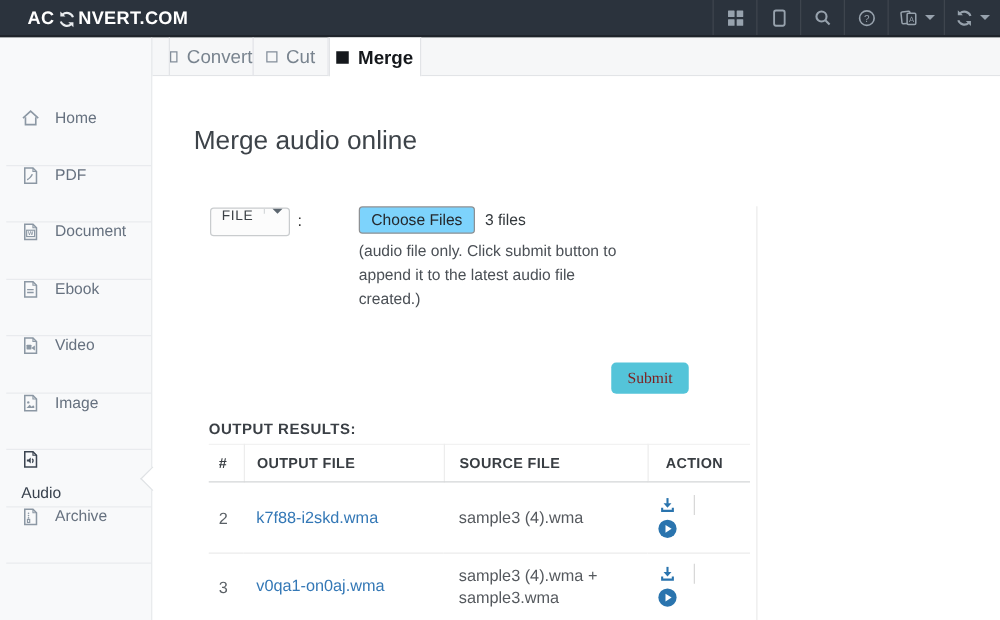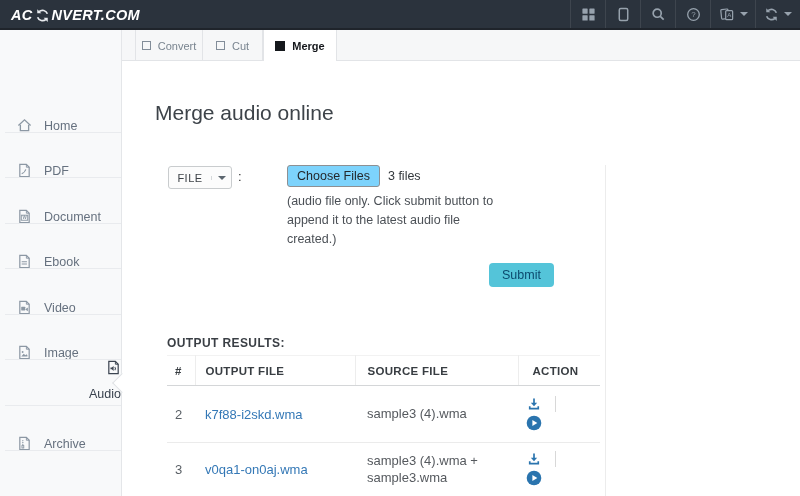--- a/index.html
+++ b/index.html
@@ -9,57 +9,57 @@
     background:#fff; font-family:"Liberation Sans","DejaVu Sans",sans-serif;
     color:#333;
   }
   
   .header {
     position:absolute; left:0; top:0; width:800px; height:30px;
     background:#2b333d; box-shadow:inset 0 -2px 0 #1f242b;
     display:flex; align-items:center;
   }
   .logo {
-    display:flex; align-items:center; margin-left:11px; cursor:pointer;
-    color:#fff; font-weight:bold; font-size:14.5px; letter-spacing:.3px;font-style:italic;
+    display:flex; align-items:center; margin-left:22px; cursor:pointer;
+    color:#fff; font-weight:bold; font-size:14.5px; letter-spacing:.3px;
   }
   .logo .sync { color:#e8ebee; margin:0 2px; display:inline-flex; }
   .hicons { position:absolute; right:0; top:0; height:28px; display:flex; }
   .hcell {
     height:28px; display:flex; align-items:center; justify-content:center;
     border-left:1px solid rgba(255,255,255,.09); color:#97a2ad; cursor:pointer;
   }
   .hcell.w35{ width:35px; } .hcell.w45{ width:45px; }
   .caret-dn {
     width:0; height:0; border-left:4px solid transparent; border-right:4px solid transparent;
     border-top:4px solid #97a2ad; margin-left:5px;
   }
   
   .tabbar {
     position:absolute; left:122px; top:30px; width:678px; height:31px;
     background:#f6f7f8; border-bottom:1px solid #e2e4e7; display:flex;
   }
   .tab {
     height:31px; display:flex; align-items:center; justify-content:center; gap:7px;
-    font-size:11px; color:#79848f; cursor:pointer; border-right:1px solid #e2e4e7;
+    font-size:15px; color:#79848f; cursor:pointer; border-right:1px solid #e2e4e7;
   }
   .tab.first { border-left:1px solid #e2e4e7; margin-left:13px; }
   .tab.active {
     background:#fff; height:32px; color:#15181c; font-weight:bold;
     border-left:1px solid #e2e4e7;
   }
   .sq-outline { width:9px; height:9px; border:1.5px solid #828d99; background:transparent; }
   .sq-filled  { width:10px; height:10px; background:#15181c; }
   
   .sidebar {
     position:absolute; left:0; top:30px; width:122px; height:466px;
     background:#f8f9fa; border-right:1px solid #e4e6e9; padding-top:57px;
   }
   .side-item {
-    height:45.5px; display:flex; align-items:flex-end; padding-left:17px; gap:12px;
+    height:45.5px; display:flex; align-items:flex-start; padding-left:17px; gap:12px;
     cursor:pointer; color:#8c98a4; position:relative;
   }
   .side-item::after {
     content:""; position:absolute; left:5px; right:0; bottom:0; height:1px; background:#e9ebee;
   }
   .side-item .lbl { font-size:12.5px; color:#66717f; }
   .side-item.active { color:#3b4450;flex-direction:column; }
   .side-item.active .lbl { color:#39424e; }
   .notch {
     position:absolute; left:115px; top:376px; width:14px; height:14px;
@@ -69,43 +69,43 @@
   
   .content { position:absolute; left:122px; top:61px; width:678px; height:435px; background:#fff; }
   .page-title {
     position:absolute; left:33px; top:40px; font-size:21px; color:#3d4349; font-weight:normal;
   }
   .vline { position:absolute; left:483px; top:104px; width:1px; height:331px; background:#ececec; }
 
   .file-btn {
     position:absolute; left:46px; top:105px; width:64px; height:23px;
     border:1px solid #c9ccce; border-radius:3px; background:#fcfcfc;
-    display:flex; align-items:center; cursor:pointer; font-size:11px; color:#3c4146;
+    display:flex; align-items:flex-start; cursor:pointer; font-size:11px; color:#3c4146;
   }
   .file-btn .fb-label { flex:1; display:flex; align-items:center; justify-content:center; letter-spacing:.5px; }
   .file-btn .fb-caret {
     width:20px; border-left:1px solid #d6d9db; display:flex; align-items:center; justify-content:center;
   }
   .file-btn .fb-caret i {
     width:0; height:0; border-left:4px solid transparent; border-right:4px solid transparent;
     border-top:4px solid #5c666f;
   }
   .colon { position:absolute; left:116px; top:108px; font-size:13px; color:#333; }
   .file-input { position:absolute; left:165px; top:104px; display:flex; align-items:center; gap:8px; }
   .choose-btn {
     border:1px solid #8d9093; border-radius:3px; background:#7dd3fc;
     font-size:12.5px; color:#24282c; padding:3px 9px; cursor:pointer;
     font-family:"Liberation Sans","DejaVu Sans",sans-serif;
   }
   .files-count { font-size:12.5px; color:#33383c; }
   .note { position:absolute; left:165px; top:131px; width:218px; font-size:12.5px; color:#4b5056; line-height:1.5; }
   .submit-btn {
-    position:absolute; left:367px; top:202px; background:#54c4d9; color:#0c4a6e;
+    position:absolute; left:367px; top:229px; background:#54c4d9; color:#7f1d1d;
     border:none; border-radius:4px; font-size:12.5px; padding:5px 13px; cursor:pointer;
-    font-family:Liberation Sans, sans-serif;
+    font-family:Liberation Serif, serif;
   }
   .results-heading {
     position:absolute; left:45px; top:275px; font-size:12px; font-weight:bold;
     color:#3a3f45; letter-spacing:.4px;
   }
   
   .results-table { position:absolute; left:45px; top:294px; width:433px; border-collapse:collapse; }
   .results-table th {
     font-size:11.5px; color:#383d42; text-align:left; height:30px;
     border-top:1px solid #f2f2f2; border-bottom:1px solid #d4d6d8; border-right:1px solid #ededed;

